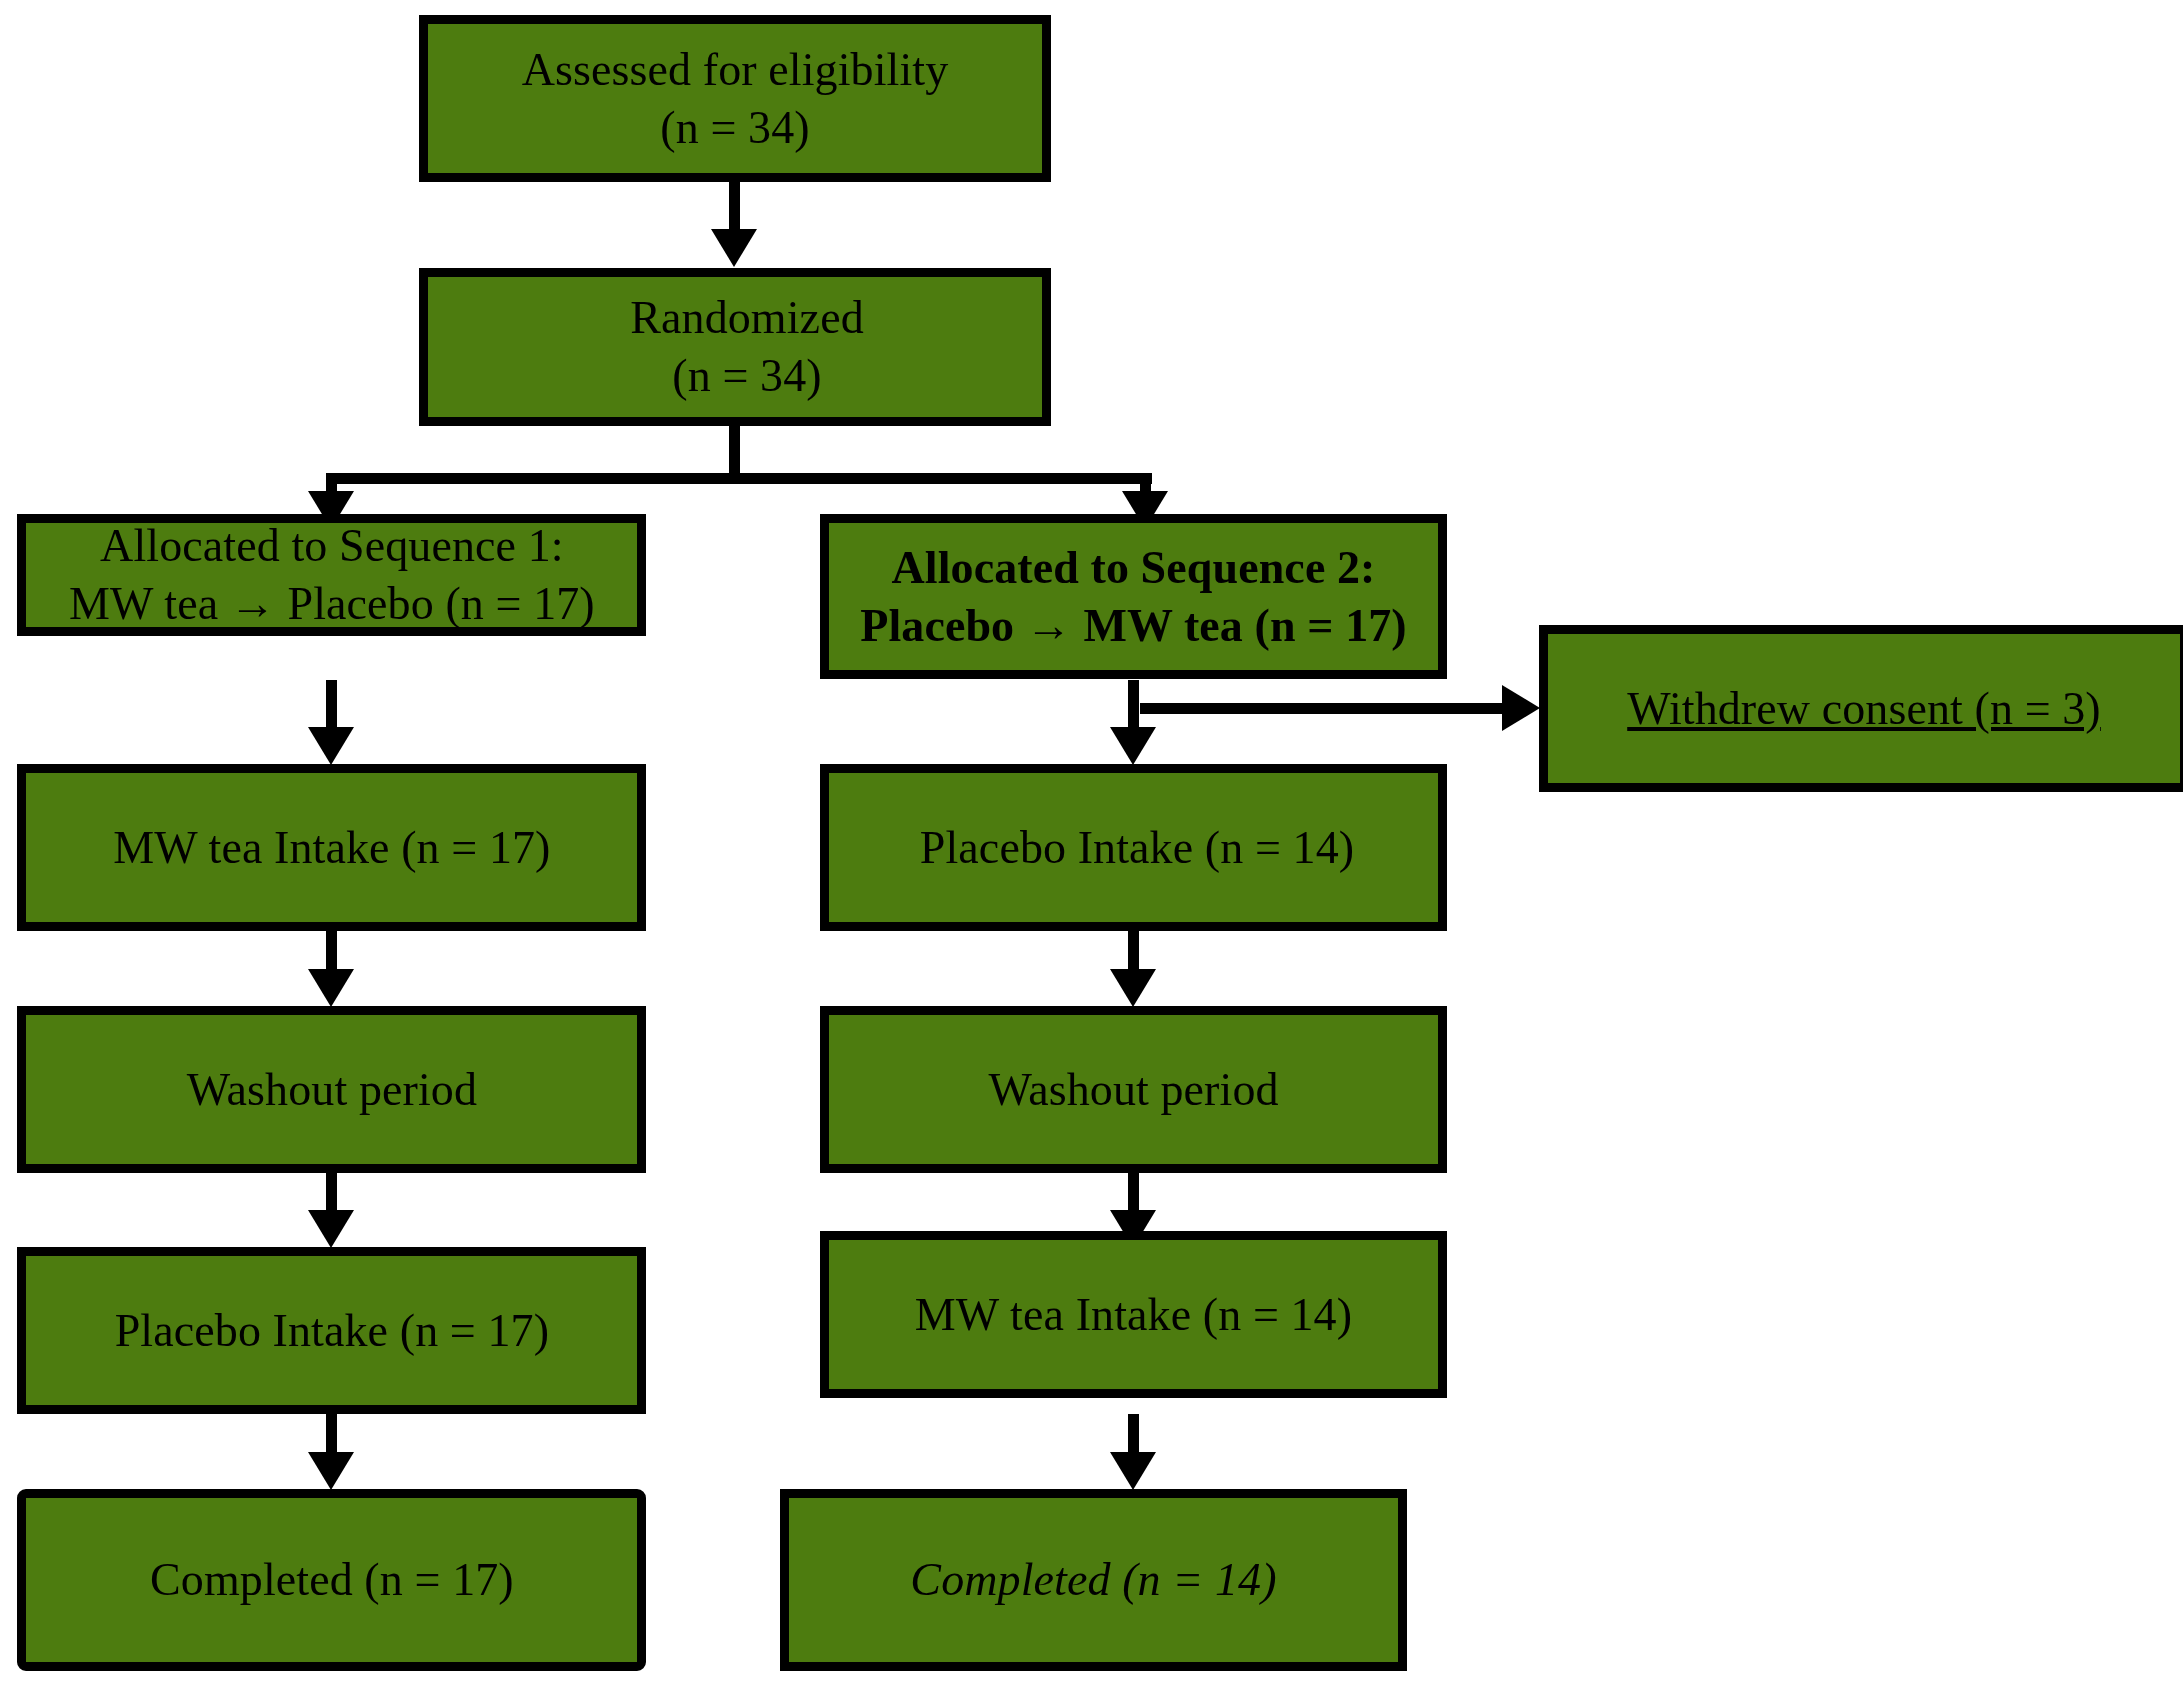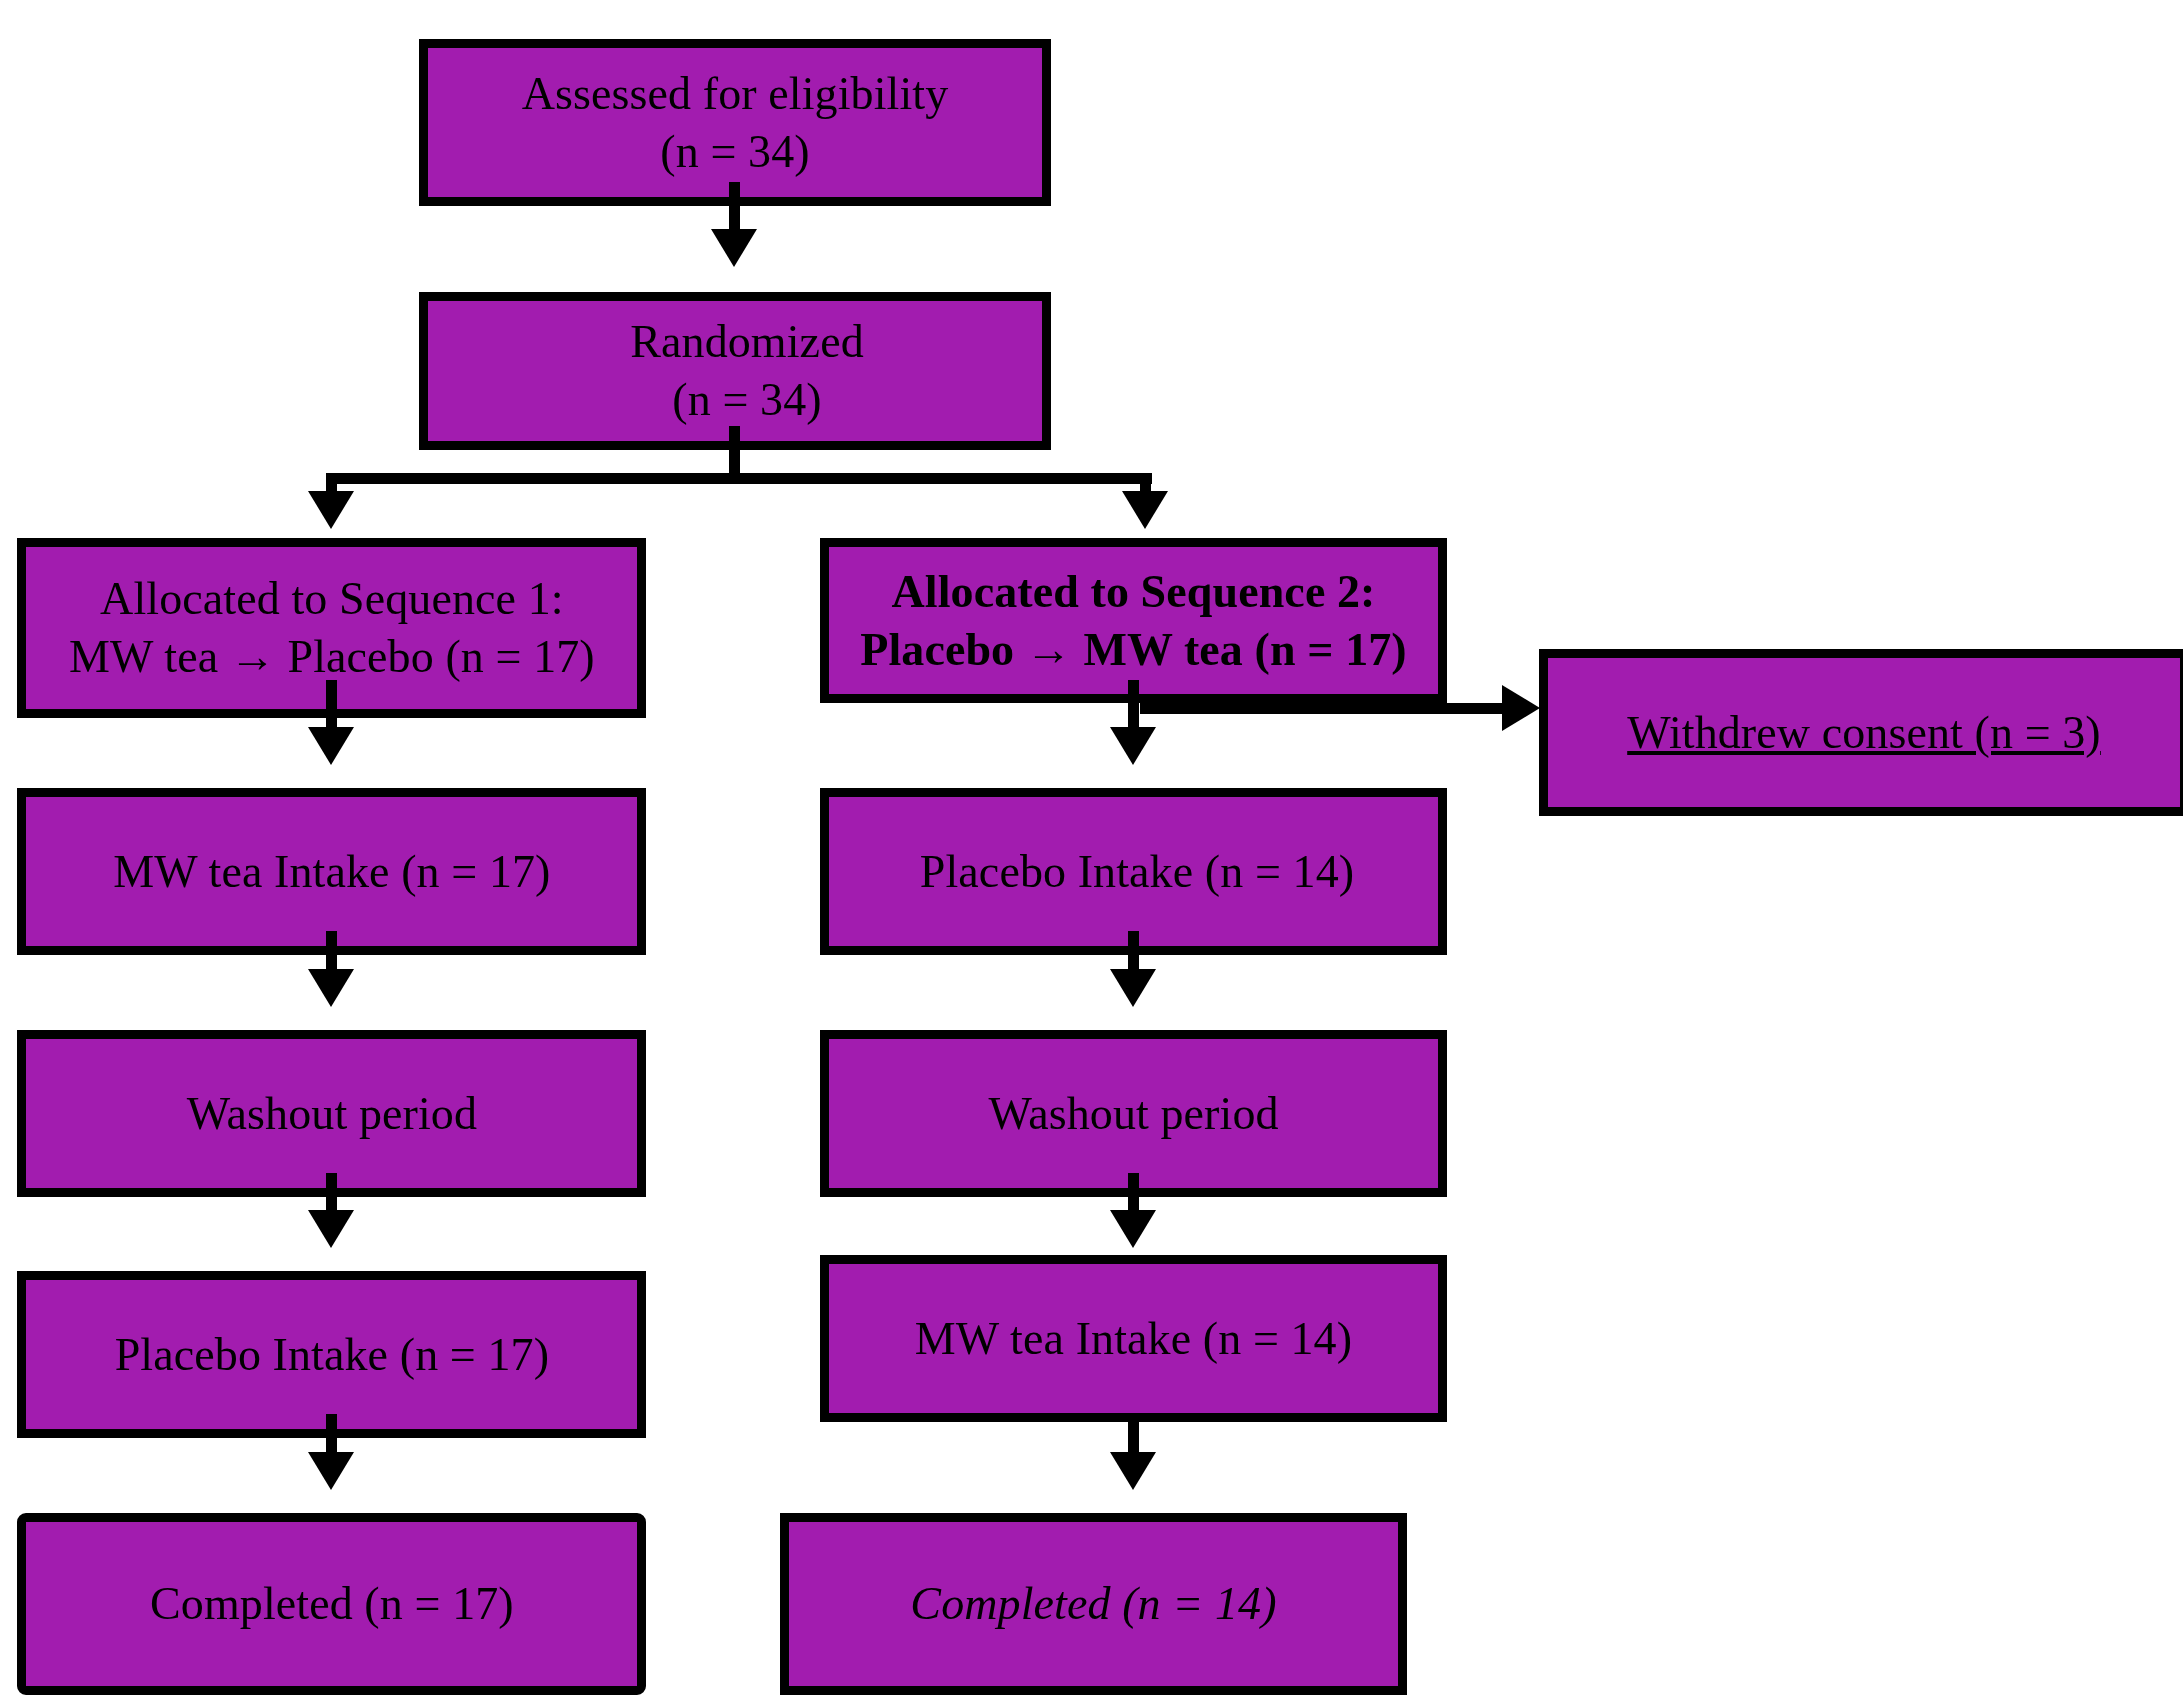--- a/index.html
+++ b/index.html
@@ -13,41 +13,40 @@
     width: 2183px;
     height: 1702px;
     background: #ffffff;
     overflow: hidden;
     font-family: "Liberation Serif", "DejaVu Serif", serif;
     color: #000000;
   }
   .node {
     position: absolute;
     box-sizing: border-box;
-    background: #a21caf;
+    background: #4d7c0f;
     border: 9.7px solid #000000;
     display: flex;
     align-items: center;
     justify-content: center;
     text-align: center;
     line-height: 1.26;
-    margin-top: 24px;
   }
   .node .txt {
     display: block;
     padding: 0 12.5px;
     white-space: pre-line;
     font-size: 46px;
     letter-spacing: 0.1px;
   }
   
   #n-assessed   { left: 419px;  top: 15.3px;   width: 632px; height: 167px; }
   #n-random     { left: 419px;  top: 268px;  width: 632px; height: 158px; padding-left: 24px; }
 
-  #n-alloc1     { left: 17.4px;   top: 514px;  width: 629px; height: 180px; }
+  #n-alloc1     { left: 17.4px;   top: 514px;  width: 629px; height: 122px; }
   #n-alloc2     { left: 820px; top: 514px;  width: 627px; height: 165px; font-weight: bold; }
 
   #n-withdrew   { left: 1539px; top: 625px;  width: 650px; height: 167px; text-decoration: underline; }
 
   #n-intake1    { left: 17.4px;   top: 764px; width: 629px; height: 167px; }
   #n-intake2    { left: 820px; top: 764px; width: 627px; height: 167px; padding-left: 7px; }
 
   #n-wash1      { left: 17.4px;   top: 1006px; width: 629px; height: 167px; }
   #n-wash2      { left: 820px; top: 1006px; width: 627px; height: 167px; }
 

